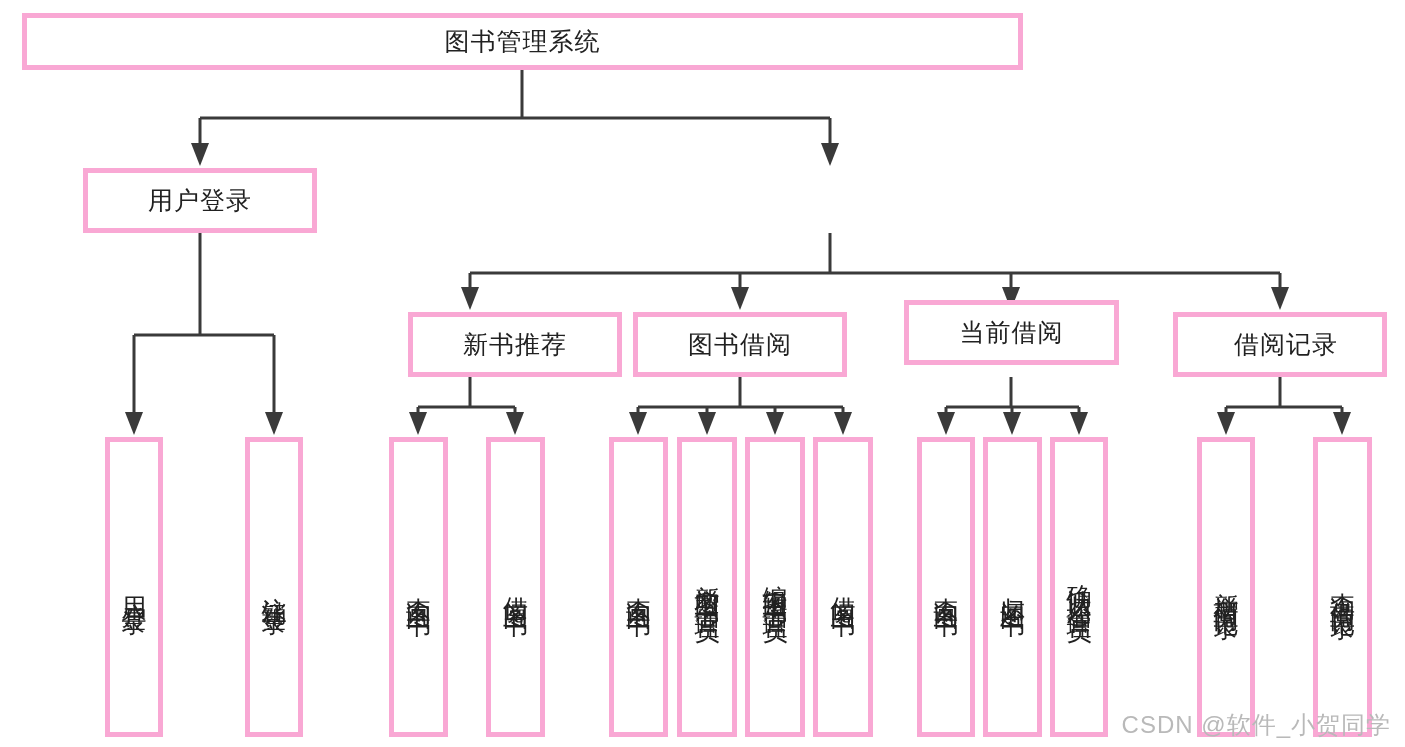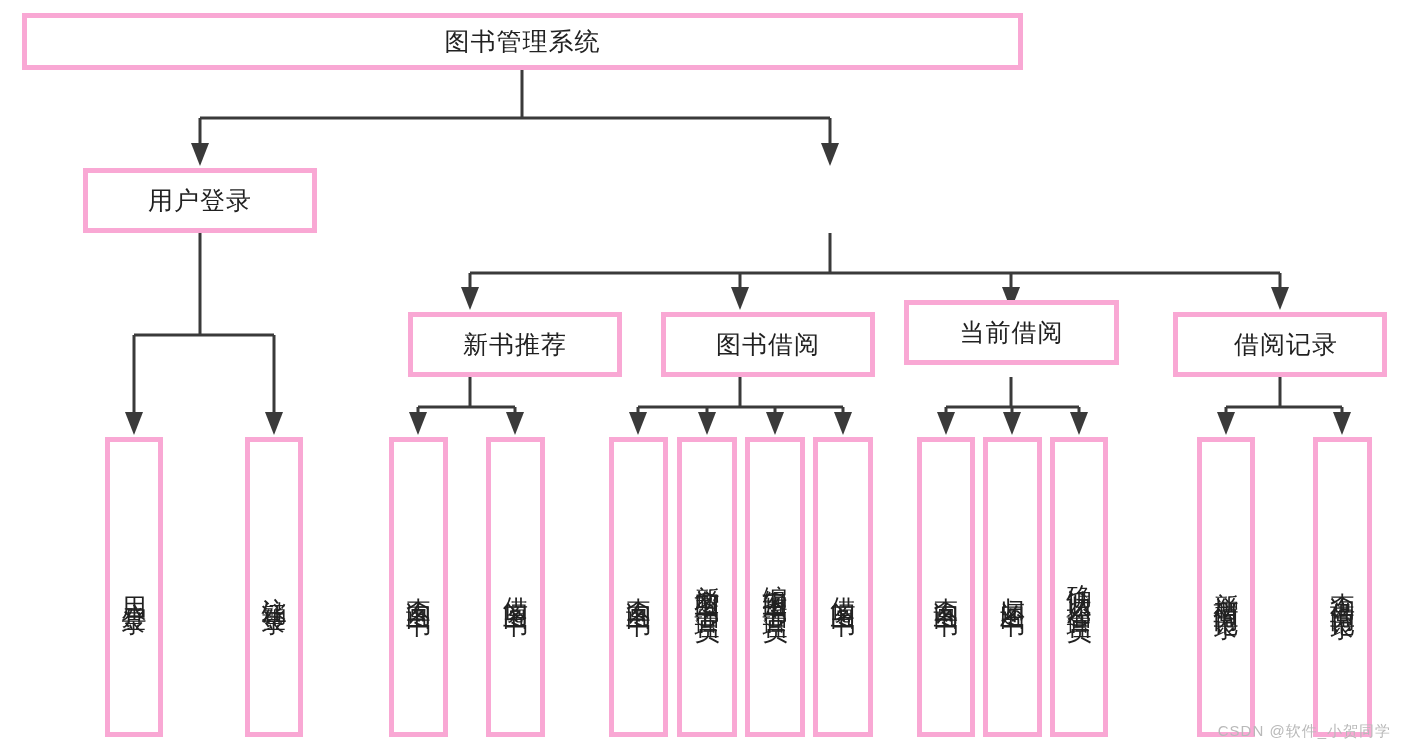--- a/index.html
+++ b/index.html
@@ -39,21 +39,21 @@
     text-orientation: mixed;
     letter-spacing: 5px;
     font-size: 25px;
     color: #212121;
   }
   
   .n-root            { left: 22px;   top: 13px;  width: 1001px; height: 57px; }
   .n-user-login      { left: 83px;   top: 168px; width: 234px;  height: 65px; }
   .n-book-mgmt       { left: 712px;  top: 168px; width: 235px;  height: 65px; }
   .n-new-book        { left: 363px;  top: 312px; width: 214px;  height: 65px; margin-left: 45px; }
-  .n-book-borrow     { left: 633px;  top: 312px; width: 214px;  height: 65px; margin-left: 28px; }
+  .n-book-borrow     { left: 633px;  top: 312px; width: 214px;  height: 65px; }
   .n-current-borrow  { left: 904px;  top: 300px; width: 215px;  height: 65px; }
   .n-borrow-records  { left: 1173px; top: 312px; width: 214px;  height: 65px; padding-left: 12px; }
   
   .leaf { top: 437px; height: 300px; }
   .l-1  { left: 105px;  width: 58px; }
   .l-2  { left: 245px;  width: 58px; }
   .l-3  { left: 389px;  width: 59px; }
   .l-4  { left: 486px;  width: 59px; }
   .l-5  { left: 609px;  width: 59px; }
   .l-6  { left: 677px;  width: 60px; }
@@ -61,21 +61,21 @@
   .l-8  { left: 813px;  width: 60px; }
   .l-9  { left: 917px;  width: 58px; }
   .l-10 { left: 983px;  width: 59px; }
   .l-11 { left: 1050px; width: 58px; }
   .l-12 { left: 1197px; width: 58px; }
   .l-13 { left: 1313px; width: 59px; }
   #watermark {
     position: absolute;
     right: 14px;
     bottom: 6px;
-    font-size: 15px;
+    font-size: 24px;
     color: #b9b9b9;
     letter-spacing: 1px;
     white-space: nowrap;
   }
   svg path { stroke: #3a3a3a; stroke-width: 3; fill: none; }
   svg polygon { fill: #3a3a3a; stroke: none; }
 </style>
 </head>
 <body>
 

